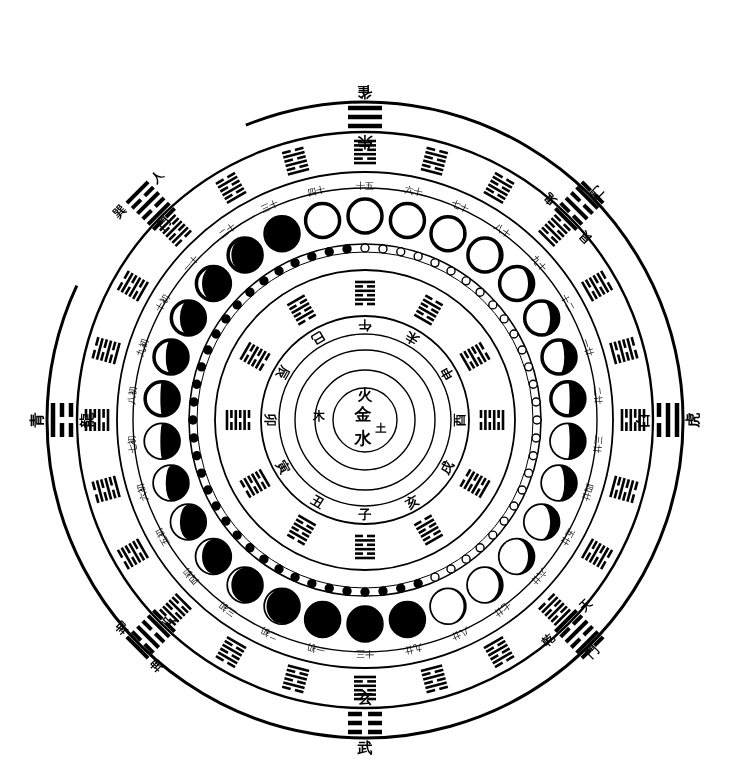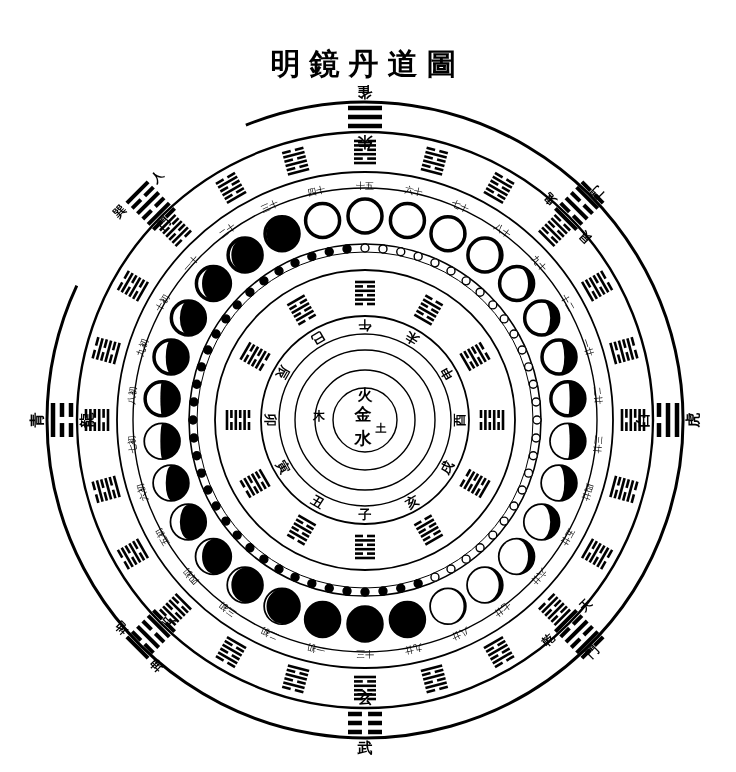--- a/index.html
+++ b/index.html
@@ -12,21 +12,20 @@
          white-space:nowrap;}
   svg{position:absolute;left:0;top:0;}
   .ink{fill:none;stroke:#000;}
   text{font-family:"DejaVu Serif","Liberation Serif",serif;fill:#000;}
 </style>
 </head>
 <body>
 
 <div id="stage">
 
-  <div id="title">明鏡丹道圖</div>
 
   <svg id="art" width="736" height="772" xmlns="http://www.w3.org/2000/svg">
     <g id="g-rings">
         <path d="M245.8751032937399 125.15553424776164 A318 318 0 1 1 76.7941237223452 285.6073927664578" class="ink" stroke-width="3"></path>
         <circle cx="365" cy="420" r="288" class="ink" stroke-width="2.4"></circle>
         <circle cx="365" cy="420" r="248" class="ink" stroke-width="1.8"></circle>
         <circle cx="365" cy="420" r="232" class="ink" stroke-width="1.4"></circle>
         <circle cx="365" cy="420" r="176" class="ink" stroke-width="1.6"></circle>
         <circle cx="365" cy="420" r="168" class="ink" stroke-width="1"></circle>
         <circle cx="365" cy="420" r="150" class="ink" stroke-width="1.8"></circle>

